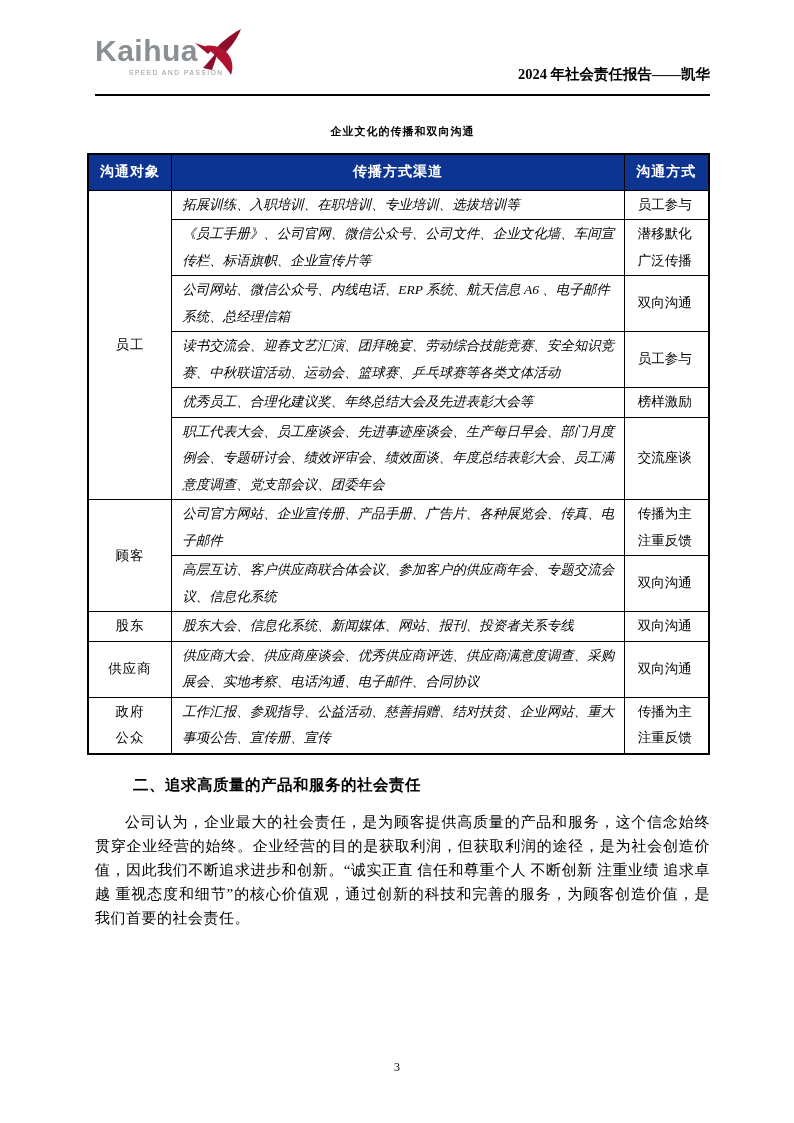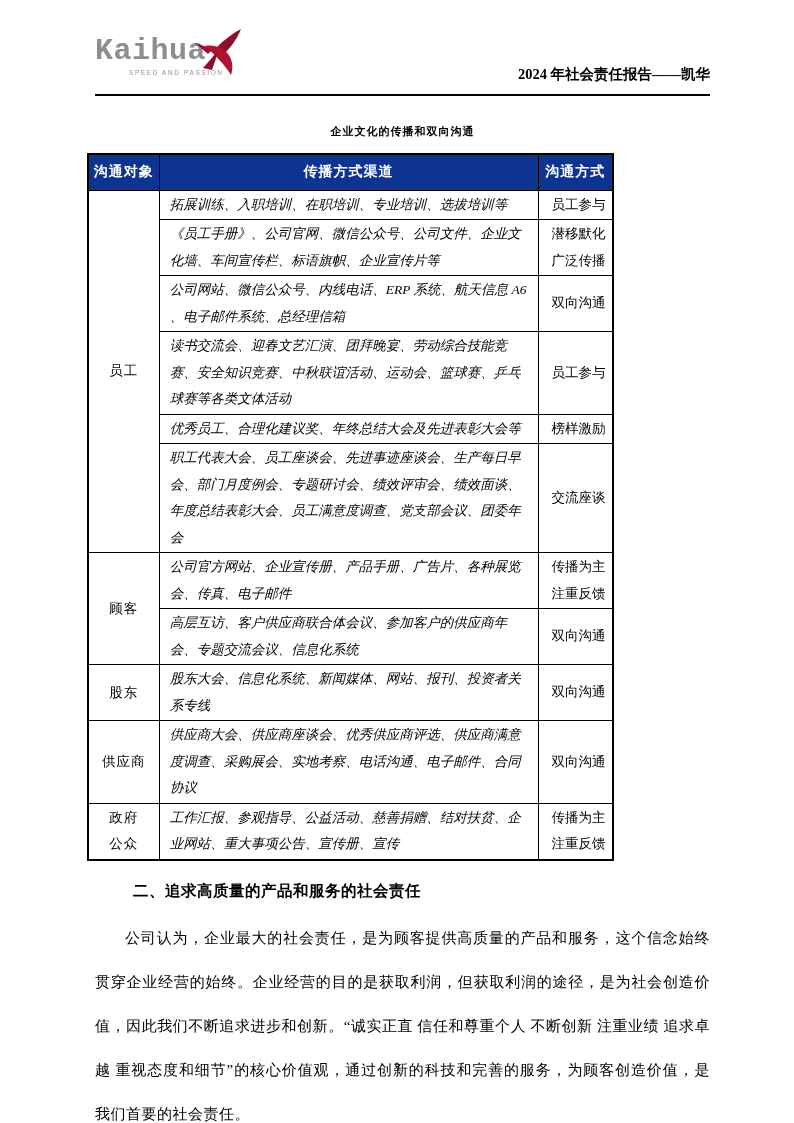--- a/index.html
+++ b/index.html
@@ -10,49 +10,49 @@
     width: 794px; height: 1123px;
     margin: 0 auto;
     background: #fff;
     padding: 34px 84px 0 95px;
   }
 
   
   .header { display: flex; justify-content: space-between; align-items: flex-end; padding-bottom: 8px; border-bottom: 2.5px solid #000; }
   .logo { position: relative; width: 150px; height: 52px; }
   .logo-text {
-    font-family: Liberation Mono, monospace;
+    font-family: Liberation Sans, sans-serif;
     font-weight: bold; font-size: 30px; color: #8a8f94; letter-spacing: 0.5px; line-height: 34px;
   }
   .logo-tagline {
     font-family: "Liberation Sans", "DejaVu Sans", sans-serif;
     font-size: 6.5px; color: #9b8f92; letter-spacing: 1.6px; margin-left: 34px; margin-top: 1px;
   }
   .logo-bird { position: absolute; top: -6px; left: 96px; }
   .header-title { font-weight: bold; font-size: 14.5px; padding-bottom: 2px; }
 
   
   .intro { font-size: 14.5px; margin-top: 14px; letter-spacing: 0.5px; }
 
   
   .table-title { text-align: center; font-weight: bold; font-size: 11px; margin-top: 28px; letter-spacing: 1px; }
-  table.comm { border-collapse: collapse; width: 527px; margin-top: 14px; margin-left: -8px; border: 2.5px solid #000; }
+  table.comm { border-collapse: collapse; width: 623px; margin-top: 14px; margin-left: -8px; border: 2.5px solid #000; }
   table.comm th, table.comm td { border: 1px solid #000; font-size: 13.5px; vertical-align: middle; }
   table.comm th {
     background: var(--table-header-bg, #0d3490);
     color: #fff; font-weight: bold; height: 36px; text-align: center; font-size: 14px; letter-spacing: 1px;
   }
   td.group-cell { text-align: center; white-space: pre-line; line-height: 26px; letter-spacing: 1px; }
   td.channel-cell { padding: 1px 8px 1px 10px; line-height: 26.5px; text-align: left; font-style: italic; }
   td.method-cell { padding: 1px 4px 1px 13px; line-height: 26.5px; white-space: pre-line; text-align: left; }
 
   
   .section-heading { font-weight: bold; font-size: 15.5px; margin: 20px 0 0 38px; letter-spacing: 0.5px; }
   .section-paragraph {
-    margin-top: 14px; font-size: 15px; line-height: 44px;
+    margin-top: 14px; font-size: 15px; line-height: 24px;
     text-align: justify; text-indent: 2em; letter-spacing: 0.5px;
   }
 
   
   .footer { position: absolute; bottom: 48px; left: 0; width: 100%; text-align: center; font-size: 12px; }
 </style>
 </head>
 <body>
 
 <div class="page">

